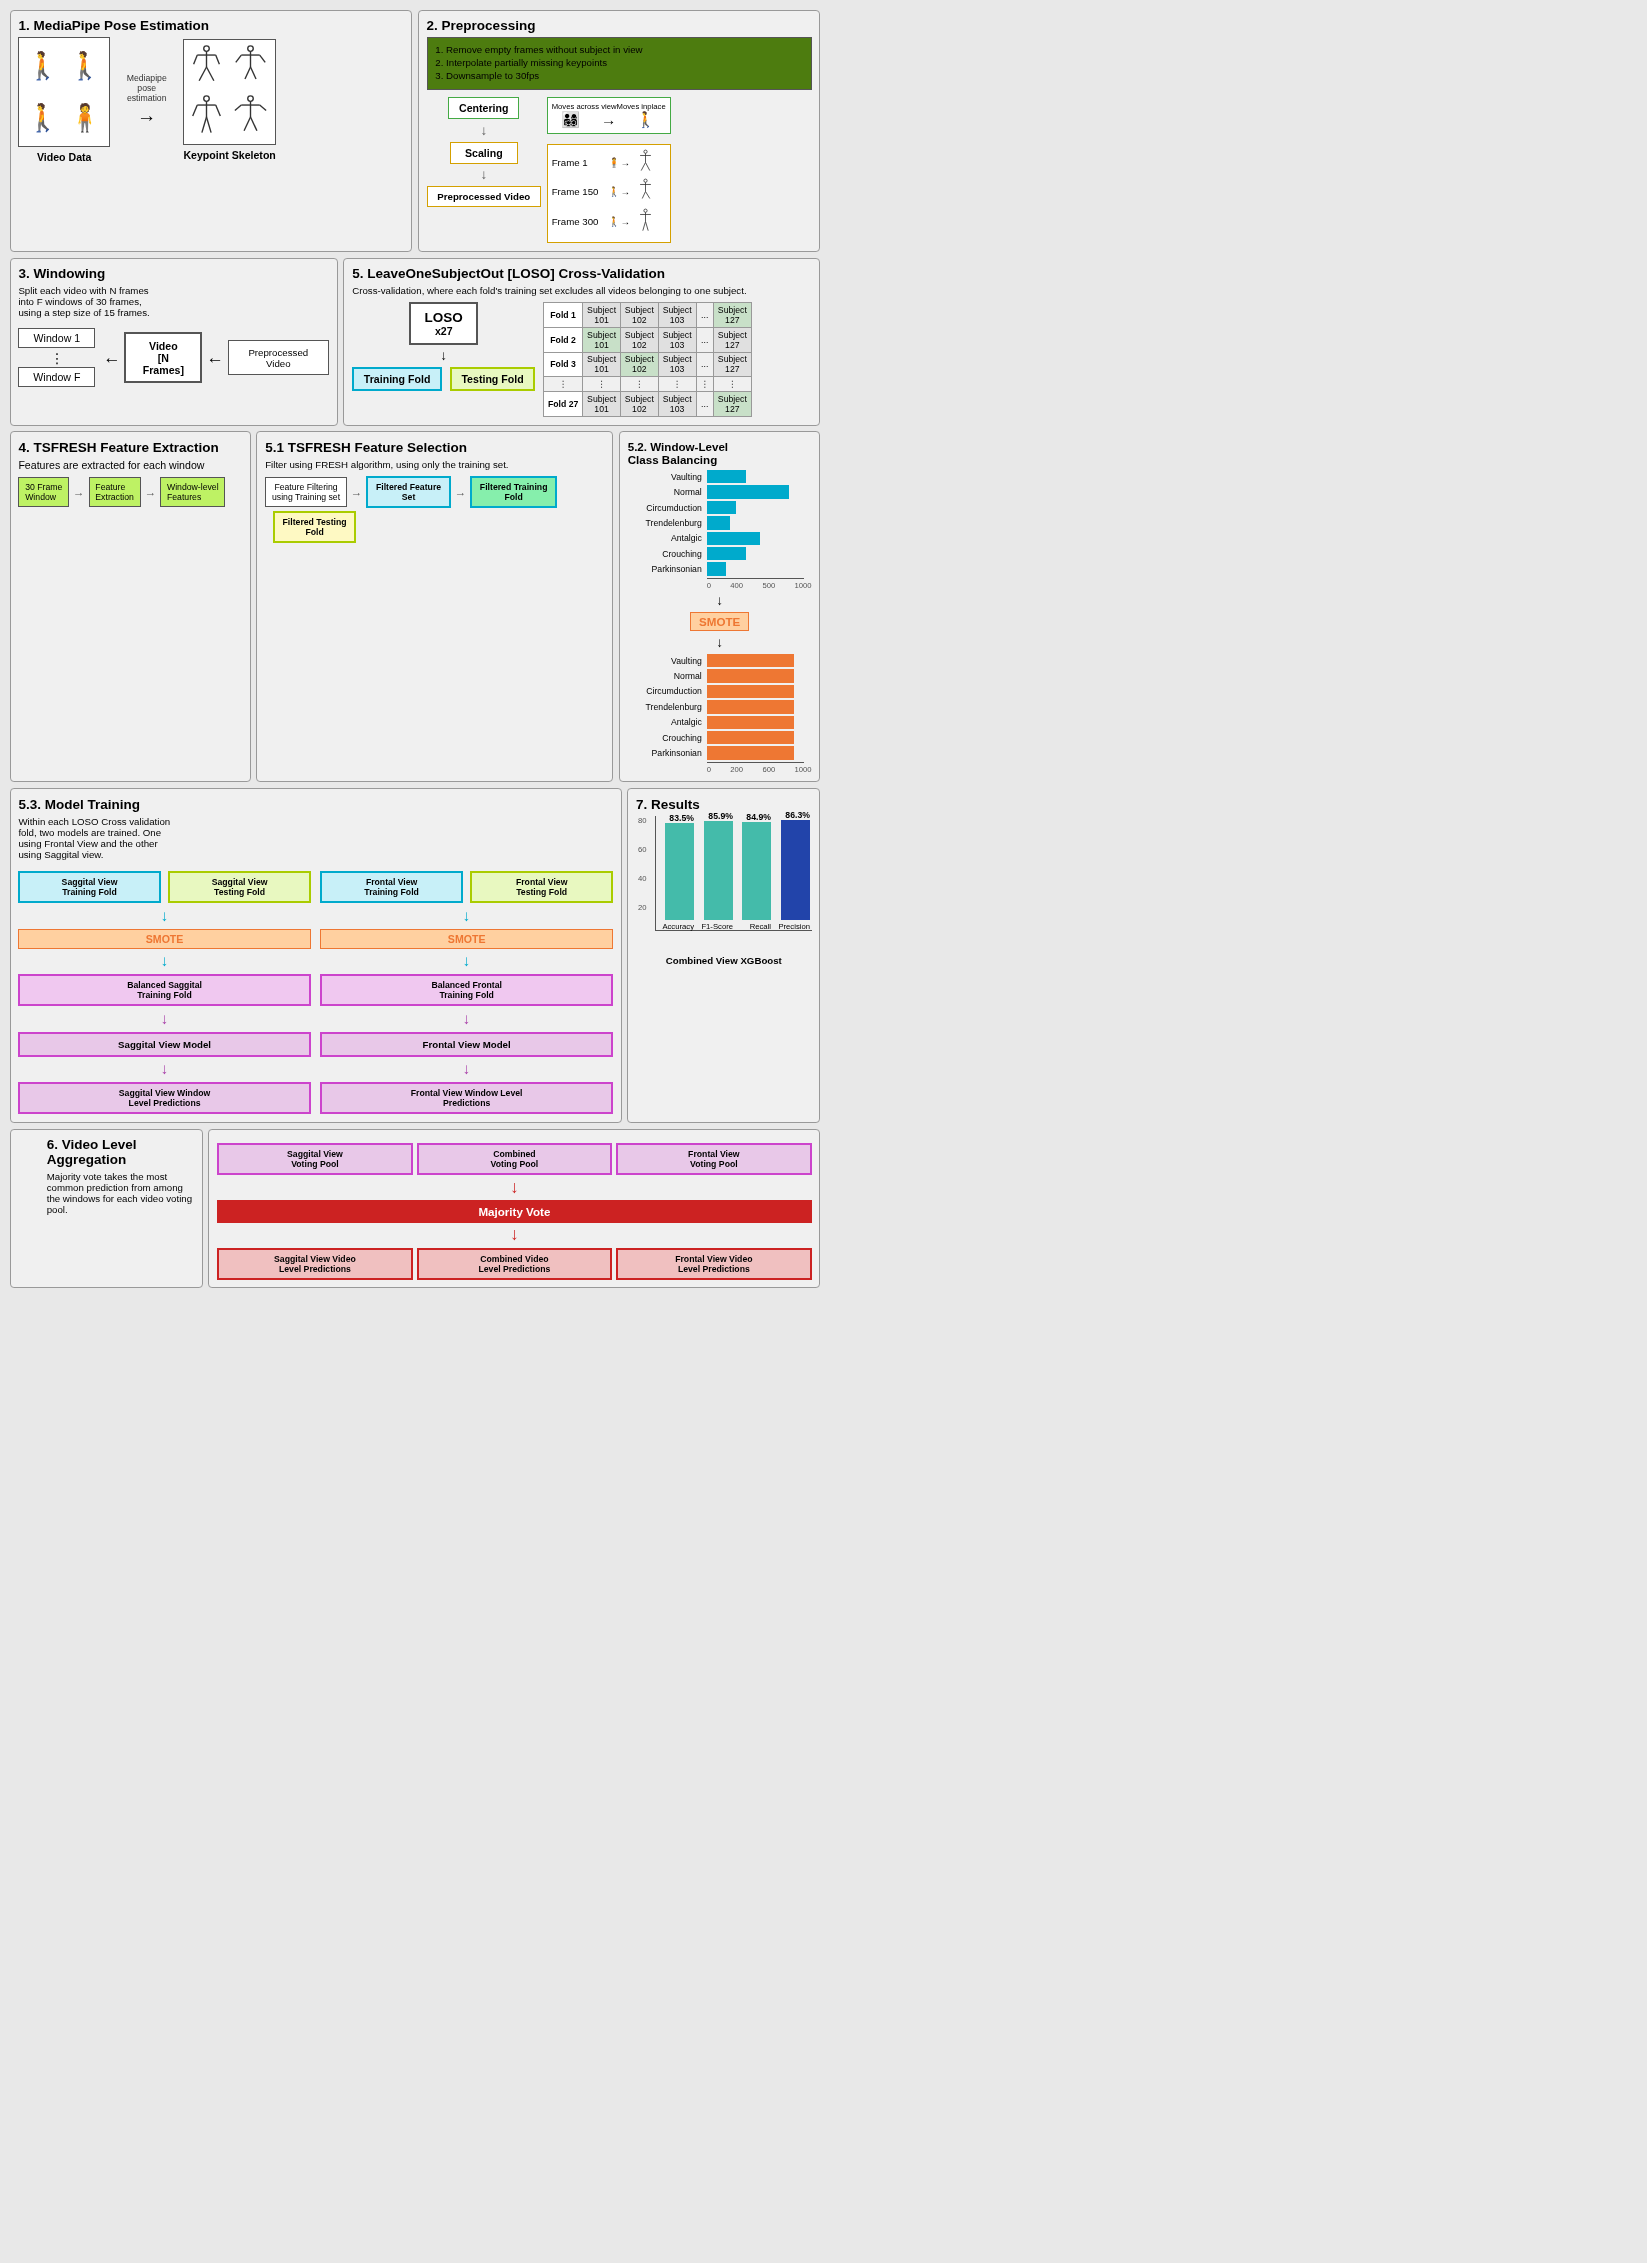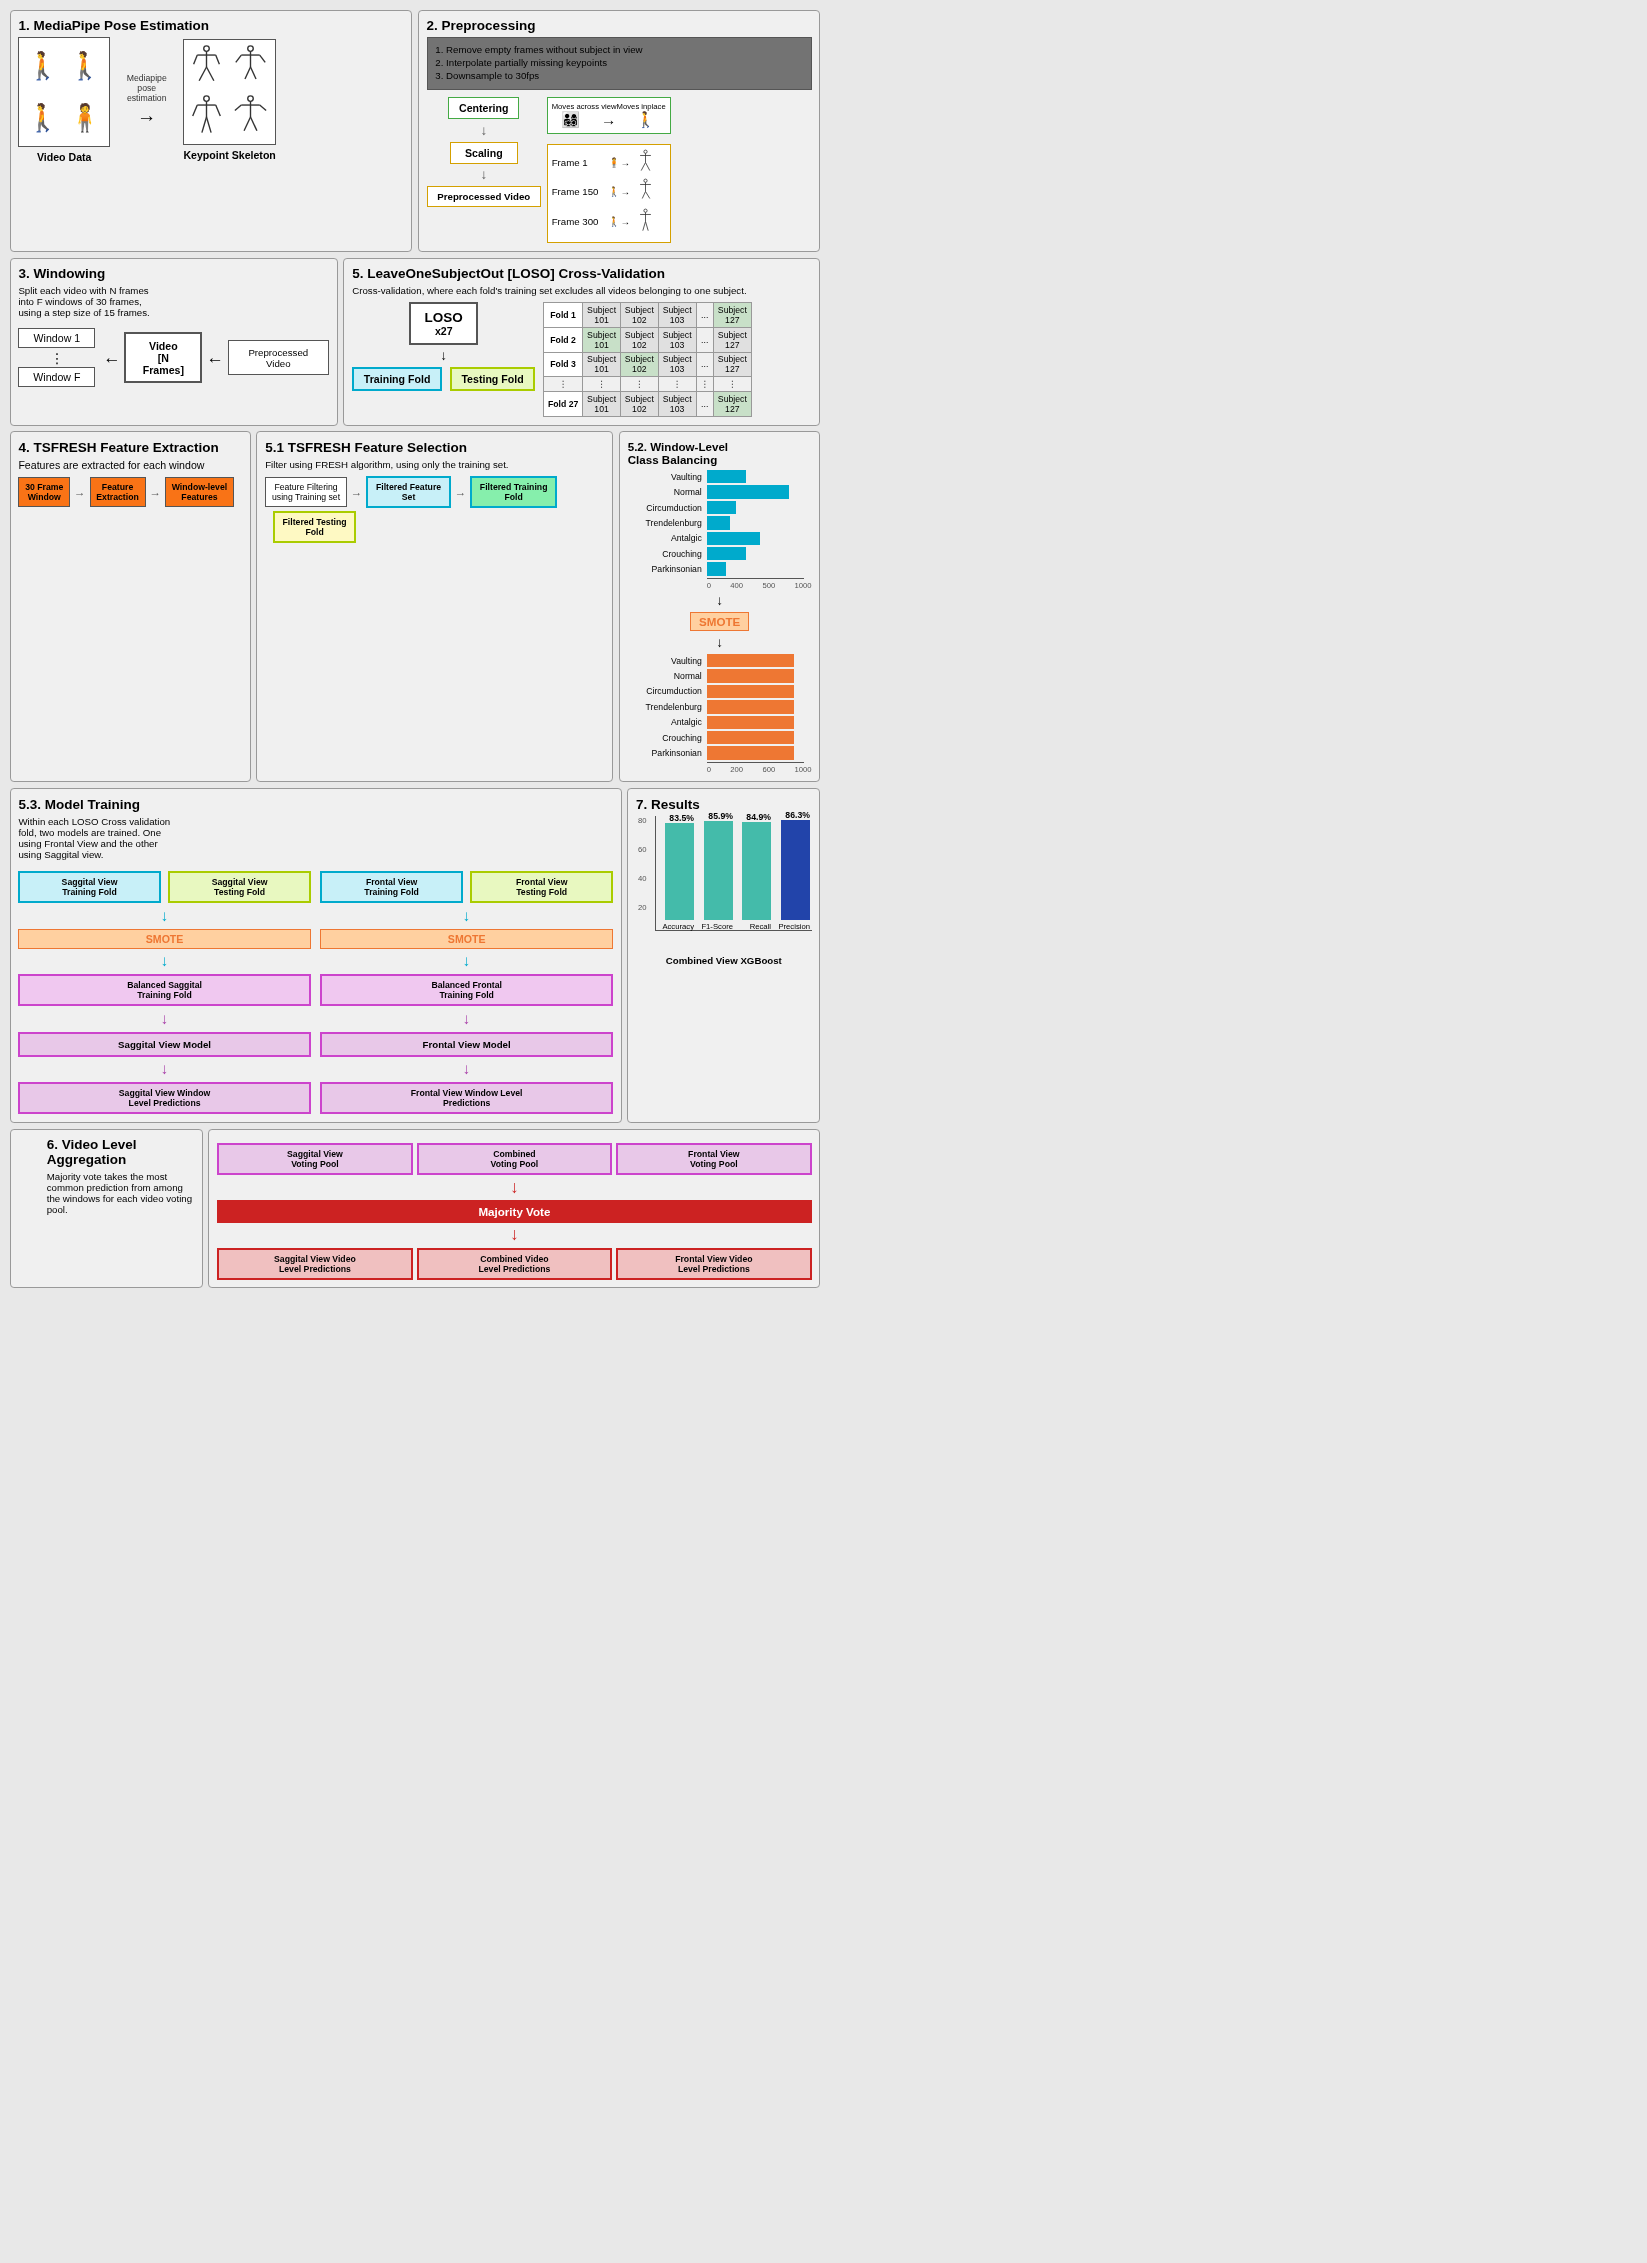--- a/index.html
+++ b/index.html
@@ -86,21 +86,21 @@
       margin-top: 3.9px;
     }
 
     
     .sec2 { flex: 1; }
     .preprocess-list {
       border: 1.4px solid #555;
       padding: 5.8px 7.7px;
       margin-bottom: 7.7px;
       font-size: 9.7px;
-      background: #737373;
+      background: #4d7c0f;
     }
     .preprocess-list div { margin-bottom: 1.9px; }
     .preprocess-flow {
       display: flex;
       align-items: flex-start;
       gap: 5.8px;
     }
     .flow-steps {
       display: flex;
       flex-direction: column;
@@ -183,23 +183,21 @@
       display: flex;
       align-items: center;
       gap: 3.9px;
       flex-wrap: wrap;
       margin-top: 5.8px;
     }
     .feat-box {
       border: 1.4px solid #555;
       padding: 3.9px 5.8px;
       font-size: 9.7px;
-      background: #f97316;
-      text-align: center;
-      font-weight: bold;
+      background: #bef264;
     }
     .small-arrow { font-size: 11.6px; color: #555; }
     .loso-content {
       display: flex;
       gap: 7.7px;
       align-items: flex-start;
     }
     .loso-box {
       border: 2.9px solid #555;
       padding: 5.8px 13.5px;

